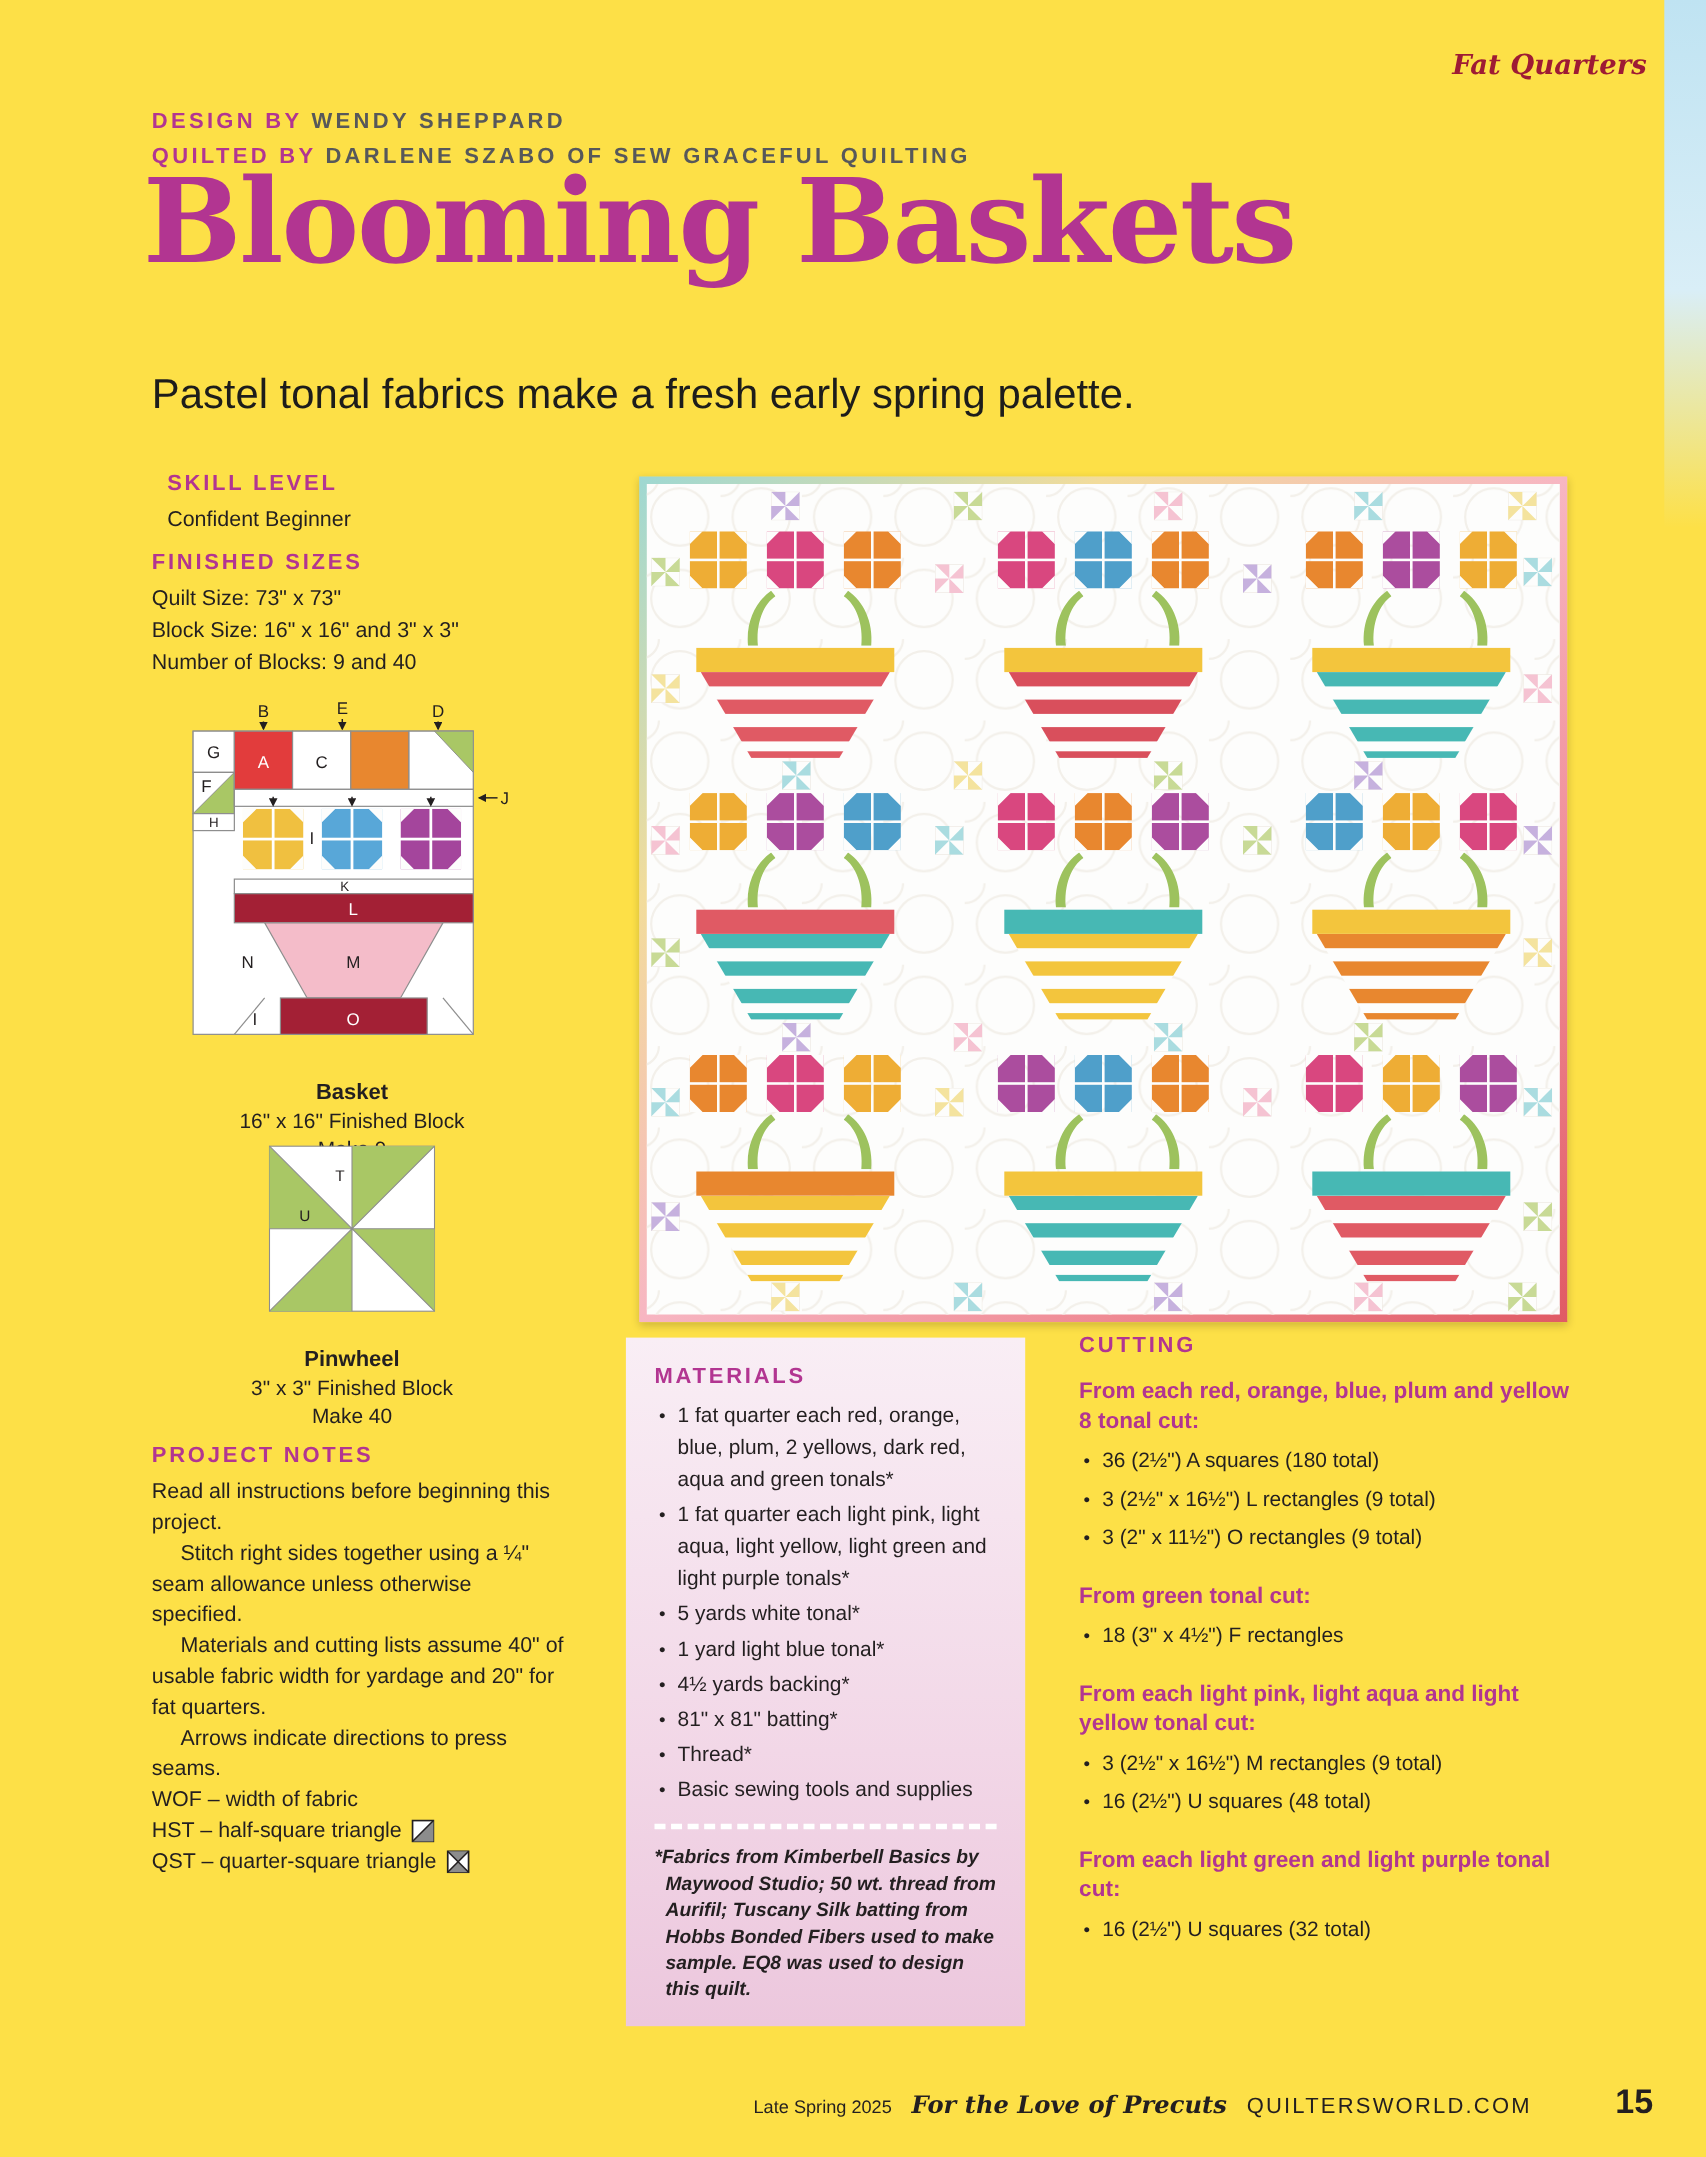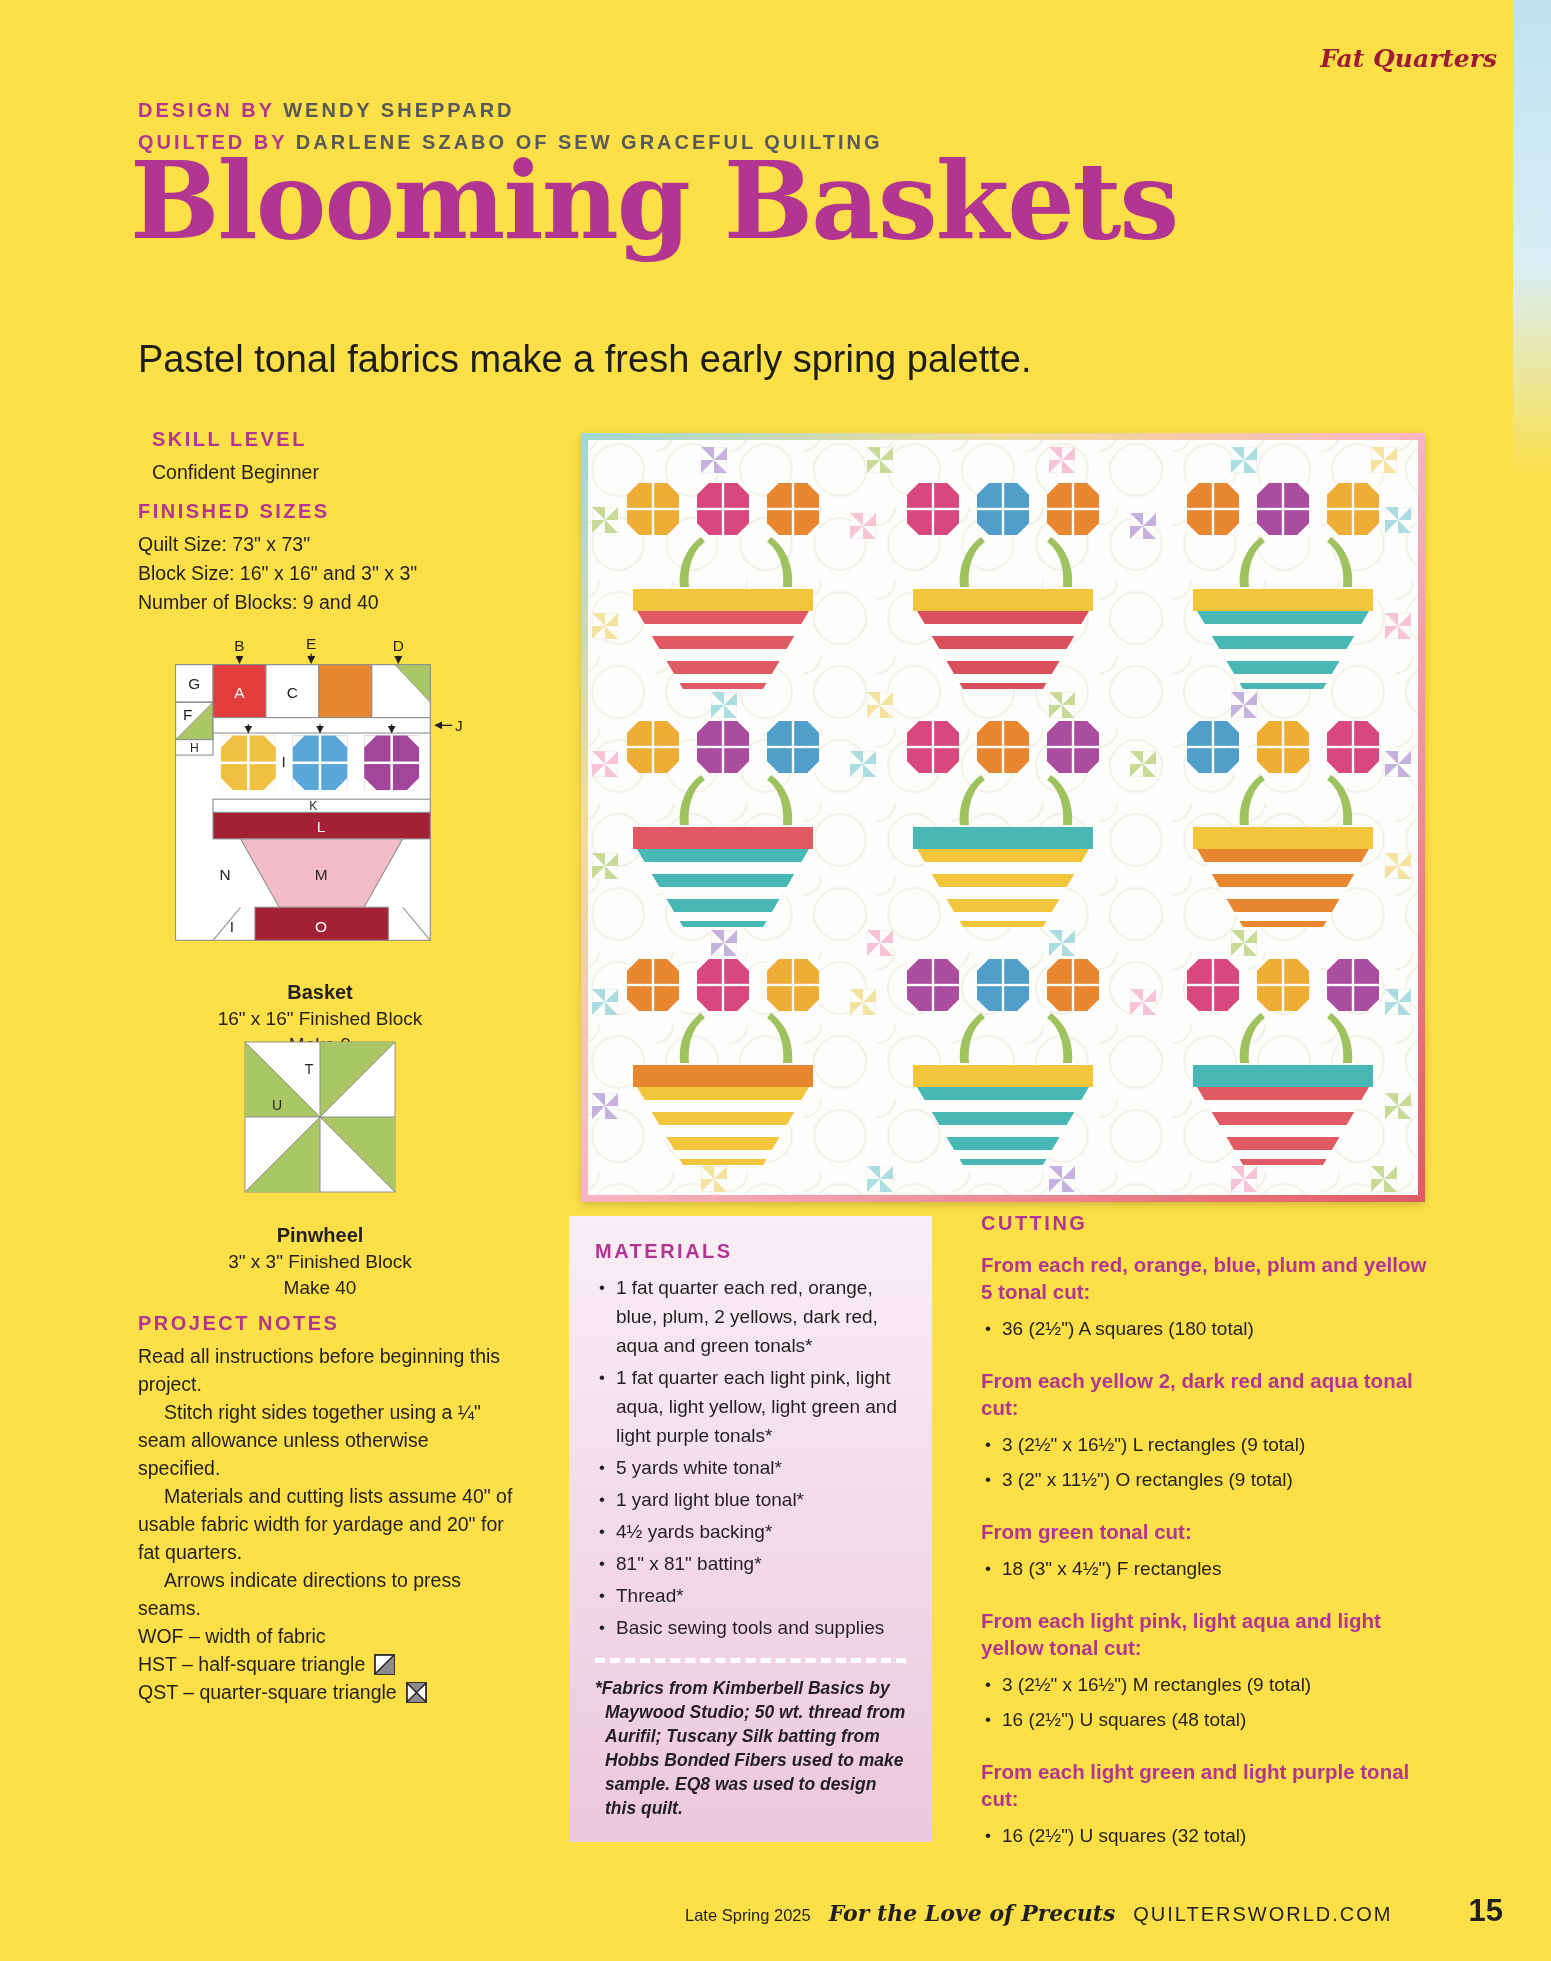--- a/index.html
+++ b/index.html
@@ -401,28 +401,27 @@
       <li>Basic sewing tools and supplies</li>
     </ul>
     <hr class="mat-divider">
     <p class="footnote">*Fabrics from Kimberbell Basics by Maywood Studio; 50 wt. thread from Aurifil; Tuscany Silk batting from Hobbs Bonded Fibers used to make sample. EQ8 was used to design this quilt.</p>
   </section>
 
   <section class="cutting">
     <h3 class="kicker">CUTTING</h3>
 
     <div class="cut-group">
-      <p class="cut-head">From each red, orange, blue, plum and yellow 5 tonal cut:</p>
+      <p class="cut-head">From each red, orange, blue, plum and yellow 8 tonal cut:</p>
       <ul class="blist">
         <li>36 (2½") A squares (180 total)</li>
       </ul>
     </div>
 
     <div class="cut-group">
-      <p class="cut-head">From each yellow 2, dark red and aqua tonal cut:</p>
       <ul class="blist">
         <li>3 (2½" x 16½") L rectangles (9 total)</li>
         <li>3 (2" x 11½") O rectangles (9 total)</li>
       </ul>
     </div>
 
     <div class="cut-group">
       <p class="cut-head">From green tonal cut:</p>
       <ul class="blist">
         <li>18 (3" x 4½") F rectangles</li>

